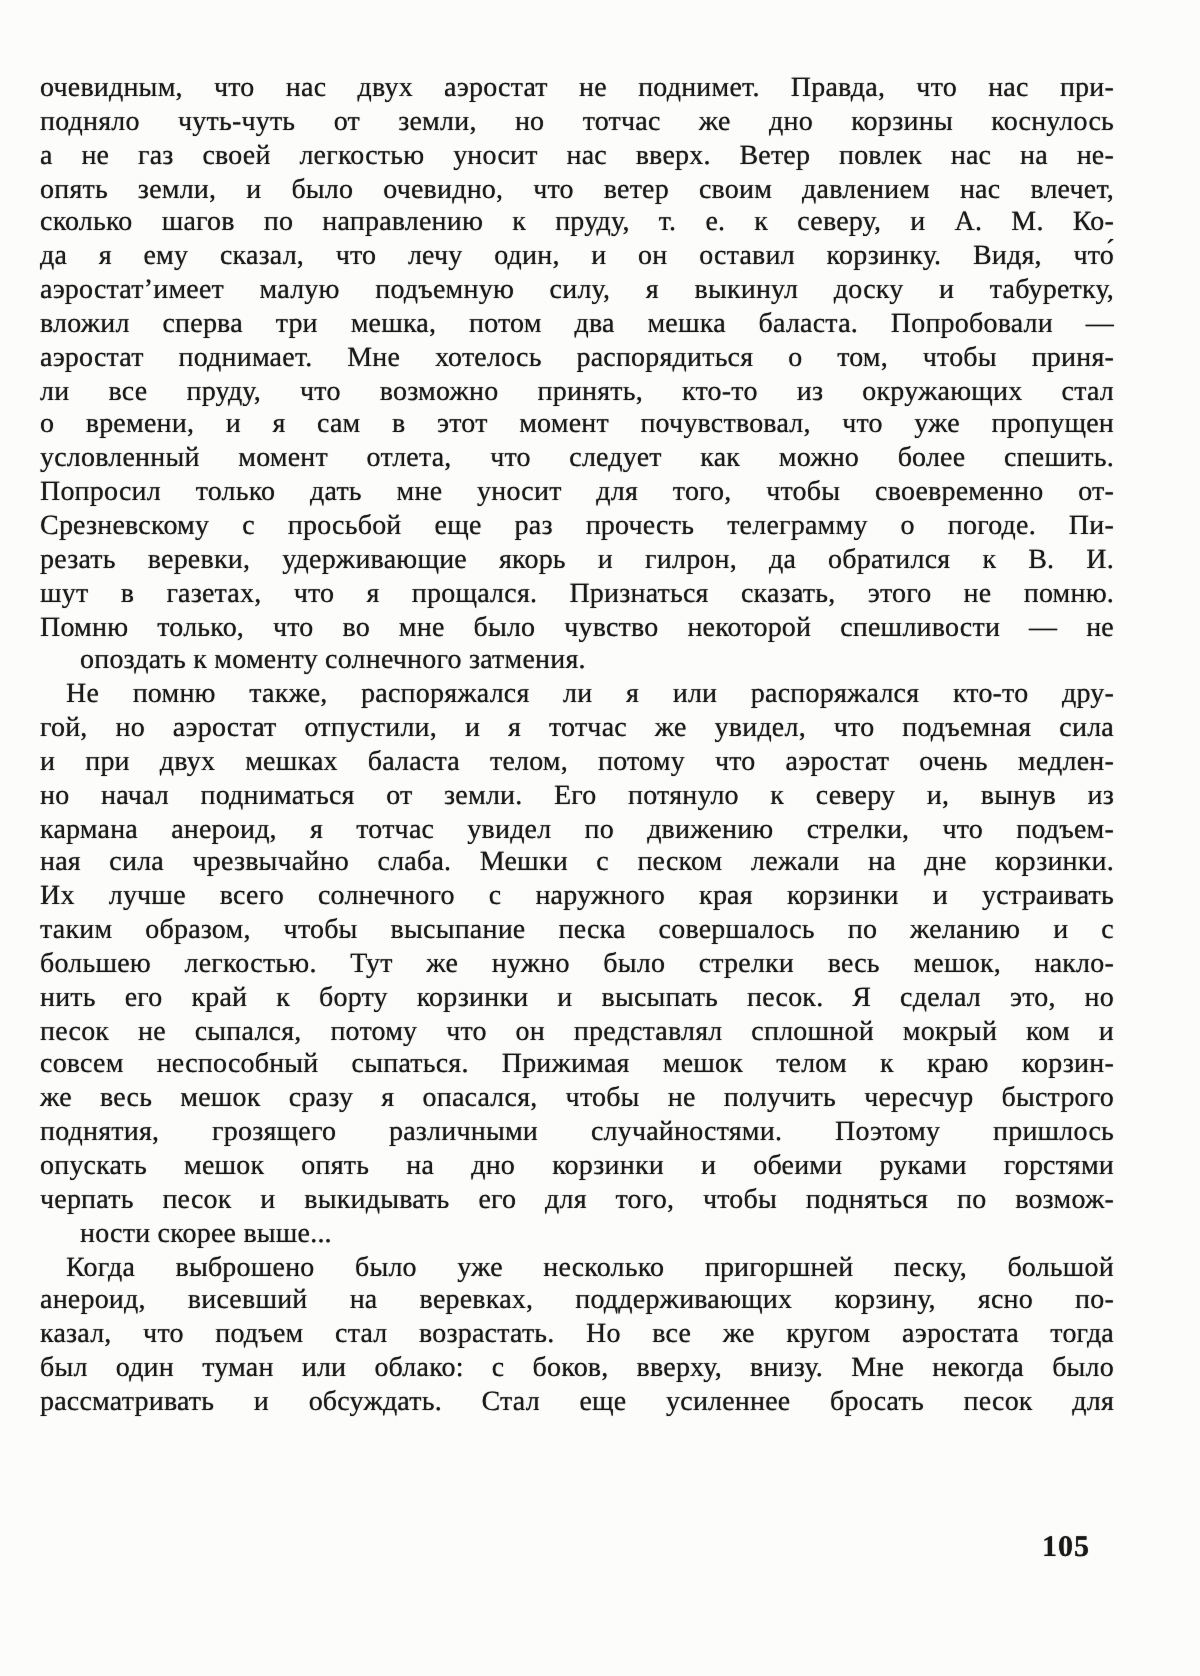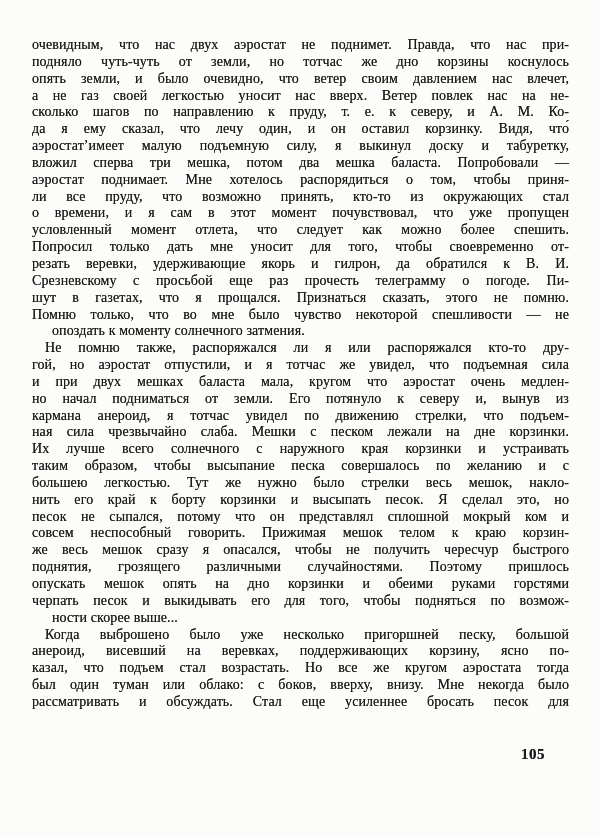--- a/index.html
+++ b/index.html
@@ -10,21 +10,21 @@
   .page {
     position: relative;
     width: 600px;
     height: 838px;
     background: #fcfcfa;
     overflow: hidden;
     font-family: "Liberation Serif", "DejaVu Serif", serif;
   }
   .text-block {
     position: absolute;
-    left: 32px;
+    left: 20px;
     top: 37px;
     width: 537px;
   }
   .tline {
     font-size: 14px;
     line-height: 16.85px;
     color: #1b1b1a;
     text-align: justify;
     text-align-last: justify;
     letter-spacing: 0.1px;
@@ -33,64 +33,64 @@
   }
   .tline.end {
     text-align-last: left;
     margin-left: 20px;
   }
   .tline.ind {
     padding-left: 13px;
   }
   .page-number {
     position: absolute;
-    top: 746px;
+    top: 766px;
     right: 55px;
     font-size: 15px;
     font-weight: bold;
     color: #191918;
     letter-spacing: 0.5px;
     text-shadow: 0 0 0.5px rgba(25, 25, 24, 0.8);
   }
 </style>
 </head>
 <body>
 
 <div class="page">
   <div class="text-block">
       <div class="tline">очевидным, что нас двух аэростат не поднимет. Правда, что нас при-</div>
       <div class="tline">подняло чуть-чуть от земли, но тотчас же дно корзины коснулось</div>
+      <div class="tline">а не газ своей легкостью уносит нас вверх. Ветер повлек нас на не-</div>
       <div class="tline">опять земли, и было очевидно, что ветер своим давлением нас влечет,</div>
-      <div class="tline">а не газ своей легкостью уносит нас вверх. Ветер повлек нас на не-</div>
       <div class="tline">сколько шагов по направлению к пруду, т. е. к северу, и А. М. Ко-</div>
       <div class="tline">да я ему сказал, что лечу один, и он оставил корзинку. Видя, что́</div>
       <div class="tline">аэростат’имеет малую подъемную силу, я выкинул доску и табуретку,</div>
       <div class="tline">вложил сперва три мешка, потом два мешка баласта. Попробовали —</div>
       <div class="tline">аэростат поднимает. Мне хотелось распорядиться о том, чтобы приня-</div>
       <div class="tline">ли все пруду, что возможно принять, кто-то из окружающих стал</div>
       <div class="tline">о времени, и я сам в этот момент почувствовал, что уже пропущен</div>
       <div class="tline">условленный момент отлета, что следует как можно более спешить.</div>
       <div class="tline">Попросил только дать мне уносит для того, чтобы своевременно от-</div>
+      <div class="tline">Срезневскому с просьбой еще раз прочесть телеграмму о погоде. Пи-</div>
       <div class="tline">резать веревки, удерживающие якорь и гилрон, да обратился к В. И.</div>
-      <div class="tline">Срезневскому с просьбой еще раз прочесть телеграмму о погоде. Пи-</div>
       <div class="tline">шут в газетах, что я прощался. Признаться сказать, этого не помню.</div>
       <div class="tline">Помню только, что во мне было чувство некоторой спешливости — не</div>
       <div class="tline end">опоздать к моменту солнечного затмения.</div>
       <div class="tline ind">Не помню также, распоряжался ли я или распоряжался кто-то дру-</div>
       <div class="tline">гой, но аэростат отпустили, и я тотчас же увидел, что подъемная сила</div>
-      <div class="tline">и при двух мешках баласта мала, кругом что аэростат очень медлен-</div>
+      <div class="tline">и при двух мешках баласта телом, потому что аэростат очень медлен-</div>
       <div class="tline">но начал подниматься от земли. Его потянуло к северу и, вынув из</div>
       <div class="tline">кармана анероид, я тотчас увидел по движению стрелки, что подъем-</div>
       <div class="tline">ная сила чрезвычайно слаба. Мешки с песком лежали на дне корзинки.</div>
       <div class="tline">Их лучше всего солнечного с наружного края корзинки и устраивать</div>
       <div class="tline">таким образом, чтобы высыпание песка совершалось по желанию и с</div>
       <div class="tline">большею легкостью. Тут же нужно было стрелки весь мешок, накло-</div>
       <div class="tline">нить его край к борту корзинки и высыпать песок. Я сделал это, но</div>
       <div class="tline">песок не сыпался, потому что он представлял сплошной мокрый ком и</div>
-      <div class="tline">совсем неспособный говорить. Прижимая мешок телом к краю корзин-</div>
+      <div class="tline">совсем неспособный сыпаться. Прижимая мешок телом к краю корзин-</div>
       <div class="tline">же весь мешок сразу я опасался, чтобы не получить чересчур быстрого</div>
       <div class="tline">поднятия, грозящего различными случайностями. Поэтому пришлось</div>
       <div class="tline">опускать мешок опять на дно корзинки и обеими руками горстями</div>
       <div class="tline">черпать песок и выкидывать его для того, чтобы подняться по возмож-</div>
       <div class="tline end">ности скорее выше...</div>
       <div class="tline ind">Когда выброшено было уже несколько пригоршней песку, большой</div>
       <div class="tline">анероид, висевший на веревках, поддерживающих корзину, ясно по-</div>
       <div class="tline">казал, что подъем стал возрастать. Но все же кругом аэростата тогда</div>
       <div class="tline">был один туман или облако: с боков, вверху, внизу. Мне некогда было</div>
       <div class="tline">рассматривать и обсуждать. Стал еще усиленнее бросать песок для</div>

